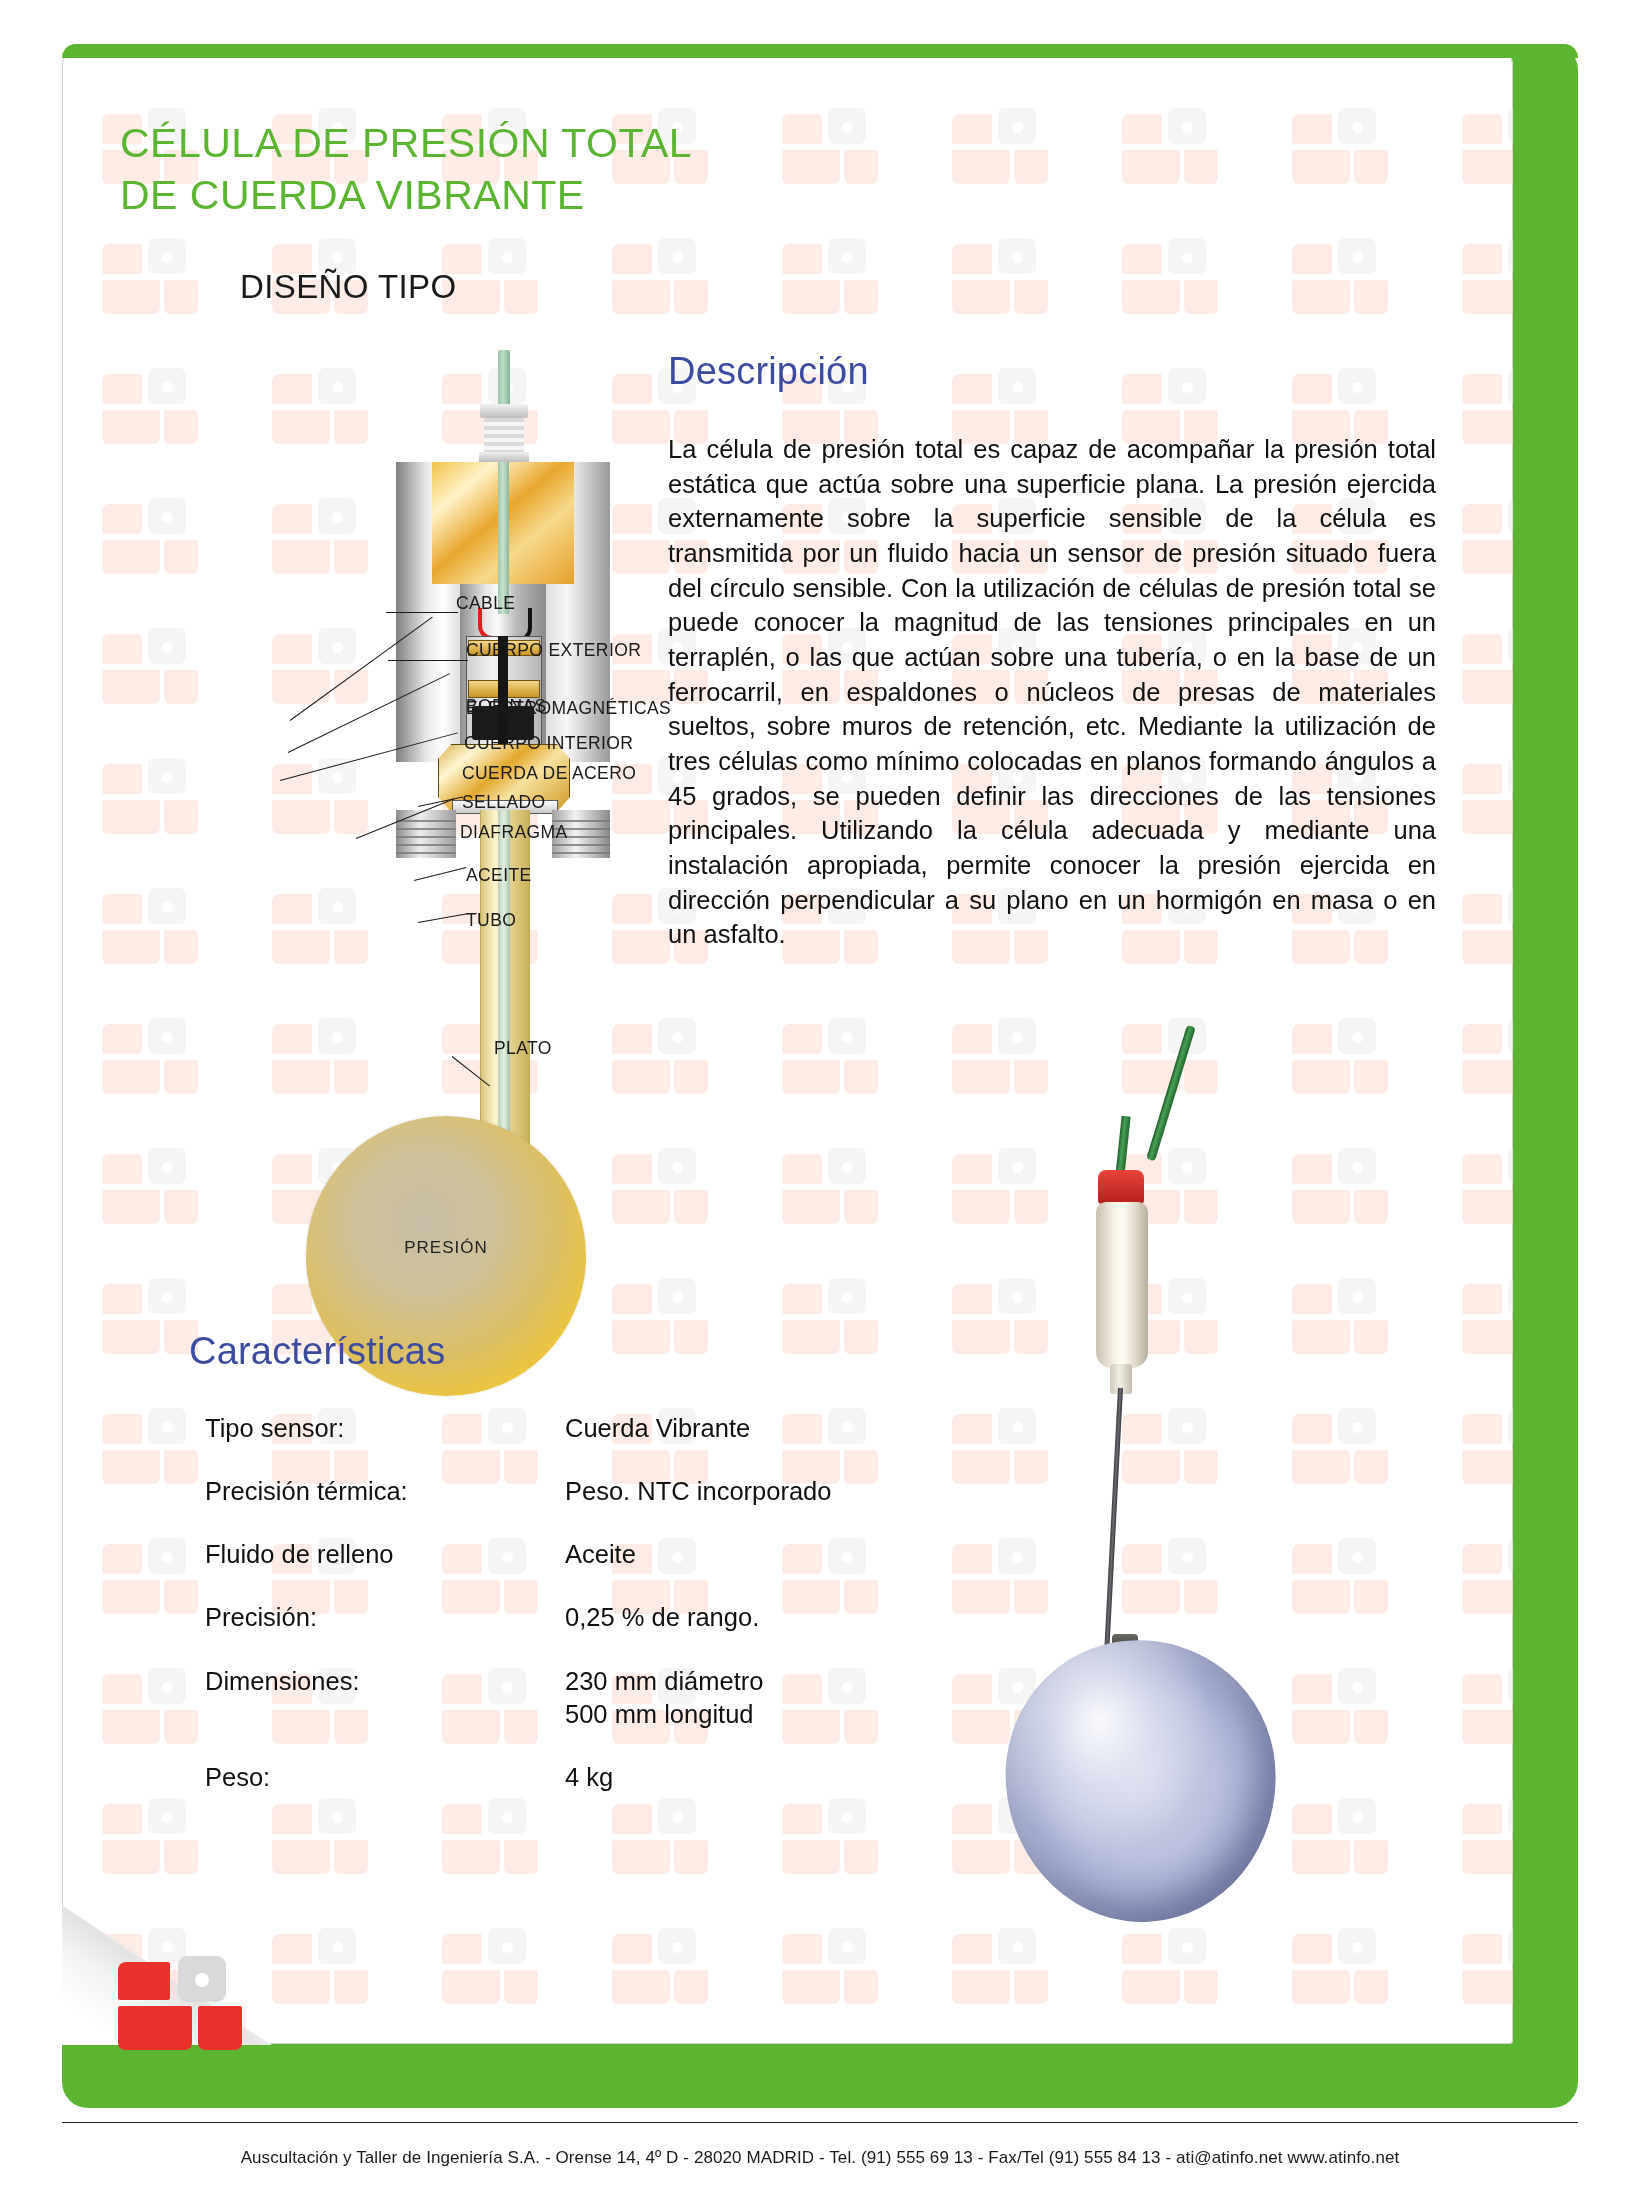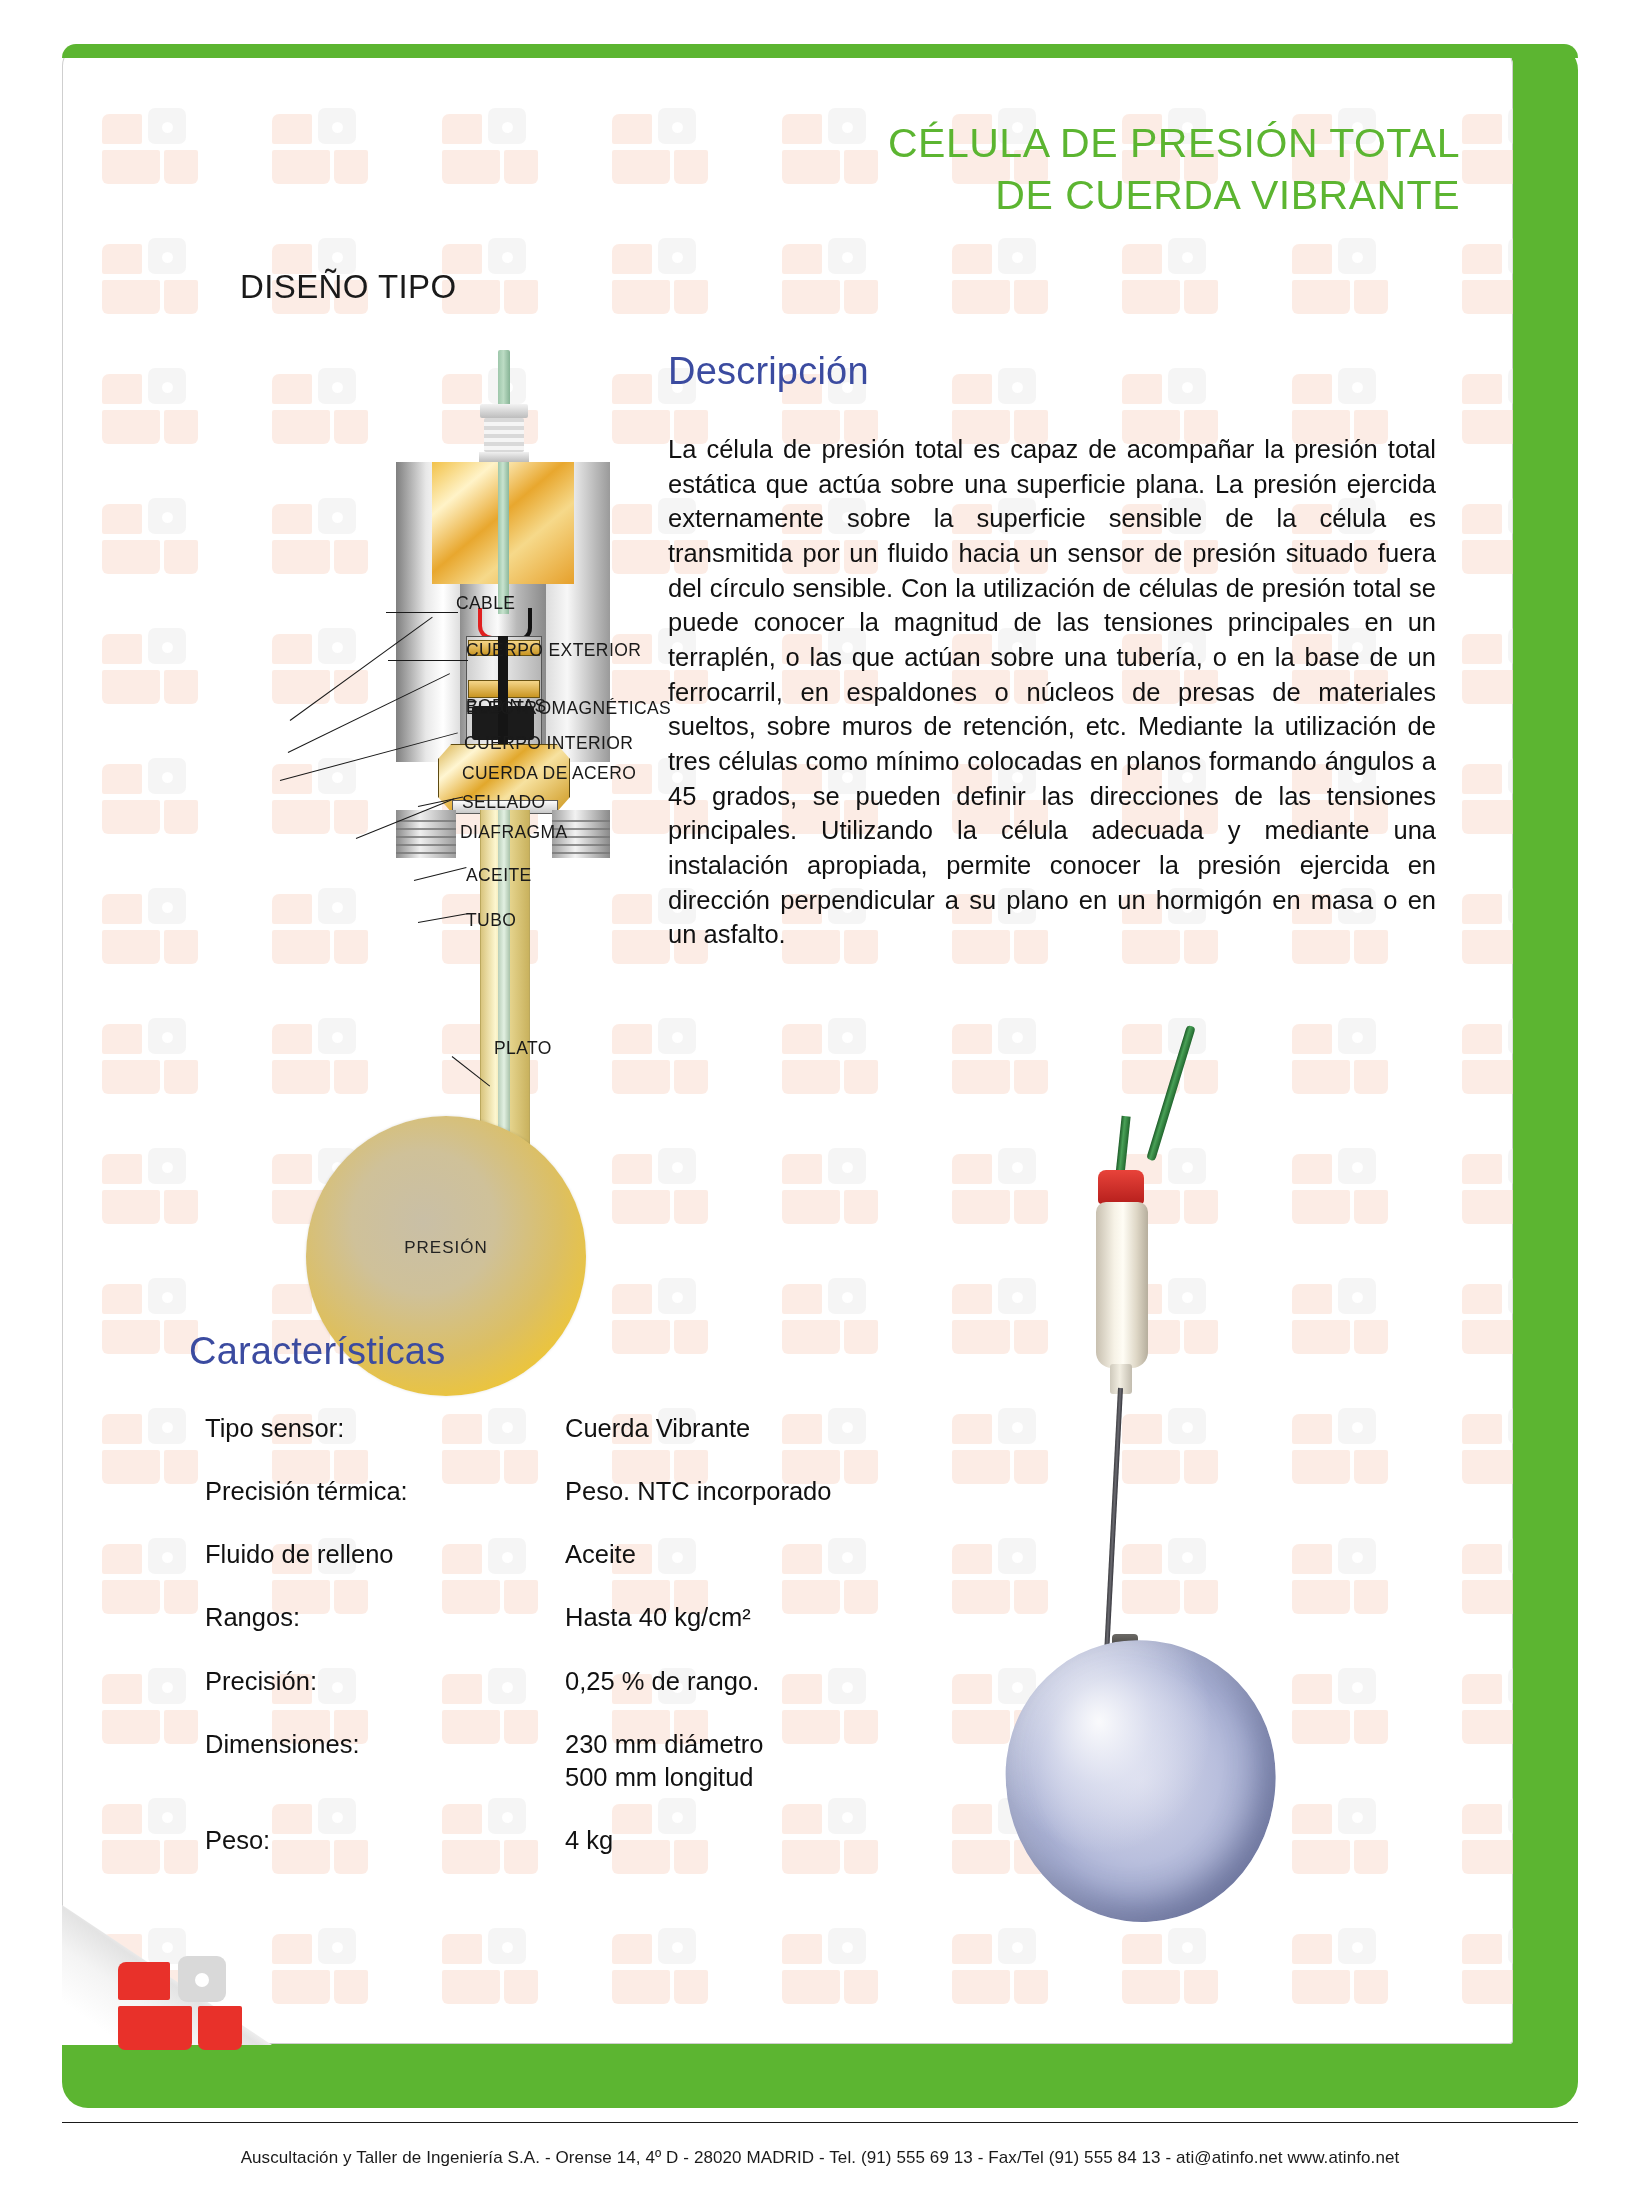--- a/index.html
+++ b/index.html
@@ -49,21 +49,21 @@
   }
   .wm .b1{position:absolute;left:0;top:8px;width:40px;height:30px;background:#fbded0;border-radius:7px 2px 2px 2px;}
   .wm .b2{position:absolute;left:0;top:44px;width:58px;height:34px;background:#fbded0;border-radius:2px 2px 6px 6px;}
   .wm .b3{position:absolute;left:46px;top:2px;width:38px;height:36px;background:#ededed;border-radius:7px;}
   .wm .b3:after{content:"";position:absolute;left:14px;top:14px;width:11px;height:11px;background:#ffffff;border-radius:50%;}
   .wm .b4{position:absolute;left:62px;top:44px;width:34px;height:34px;background:#fbded0;border-radius:2px 2px 6px 6px;}
 
   
   #title-block{
     position:absolute; left:120px; top:118px; width:1340px;
-    text-align:right;
+    text-align:left;
   }
   #title-block .line{
     color:#5cb531; font-size:41px; letter-spacing:.5px; line-height:1.26;
     white-space:nowrap;
   }
 
   #subtitle{
     position:absolute; left:240px; top:268px;
     font-size:33px; color:#1a1a1a; letter-spacing:.4px;
   }
@@ -1162,24 +1162,20 @@
     </div>
     <div class="row">
       <div class="k">Precisión térmica:</div>
       <div class="v">Peso. NTC incorporado</div>
     </div>
     <div class="row">
       <div class="k">Fluido de relleno</div>
       <div class="v">Aceite</div>
     </div>
     <div class="row">
-      <div class="k">Rangos:</div>
-      <div class="v">Hasta 40 kg/cm²</div>
-    </div>
-    <div class="row">
       <div class="k">Precisión:</div>
       <div class="v">0,25 % de rango.</div>
     </div>
     <div class="row">
       <div class="k">Dimensiones:</div>
       <div class="v">230 mm diámetro
 500 mm longitud</div>
     </div>
     <div class="row">
       <div class="k">Peso:</div>

